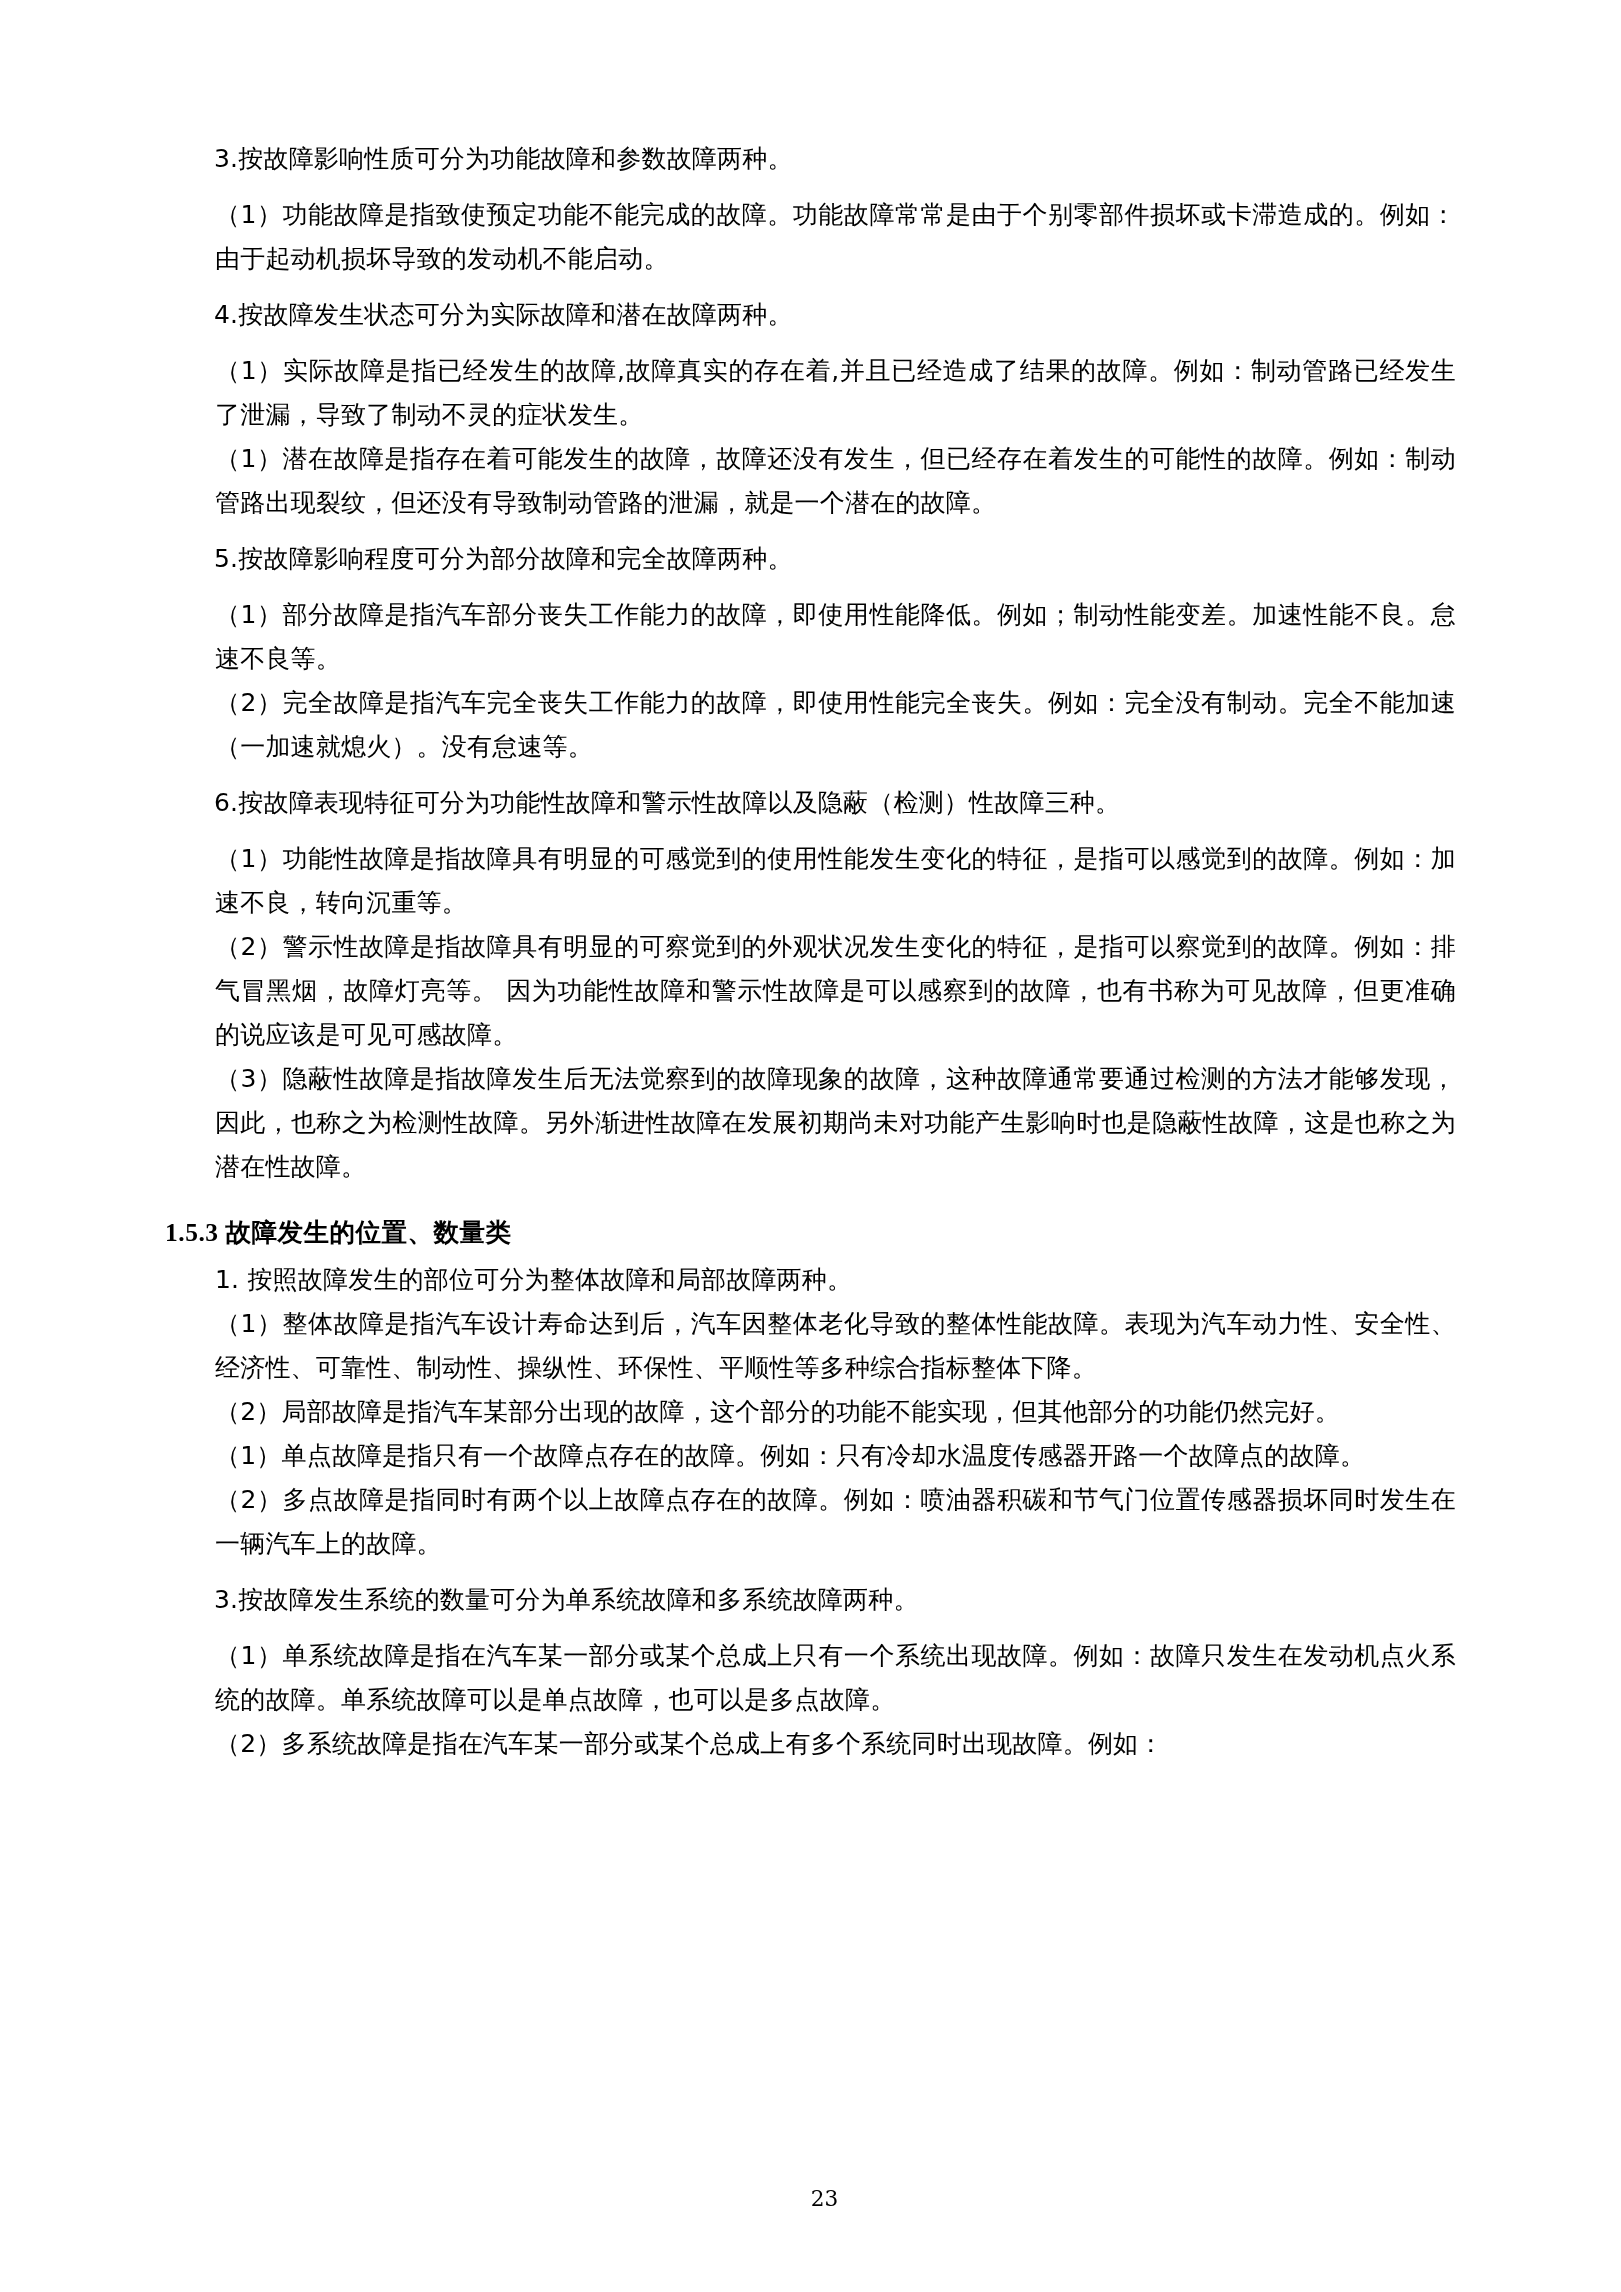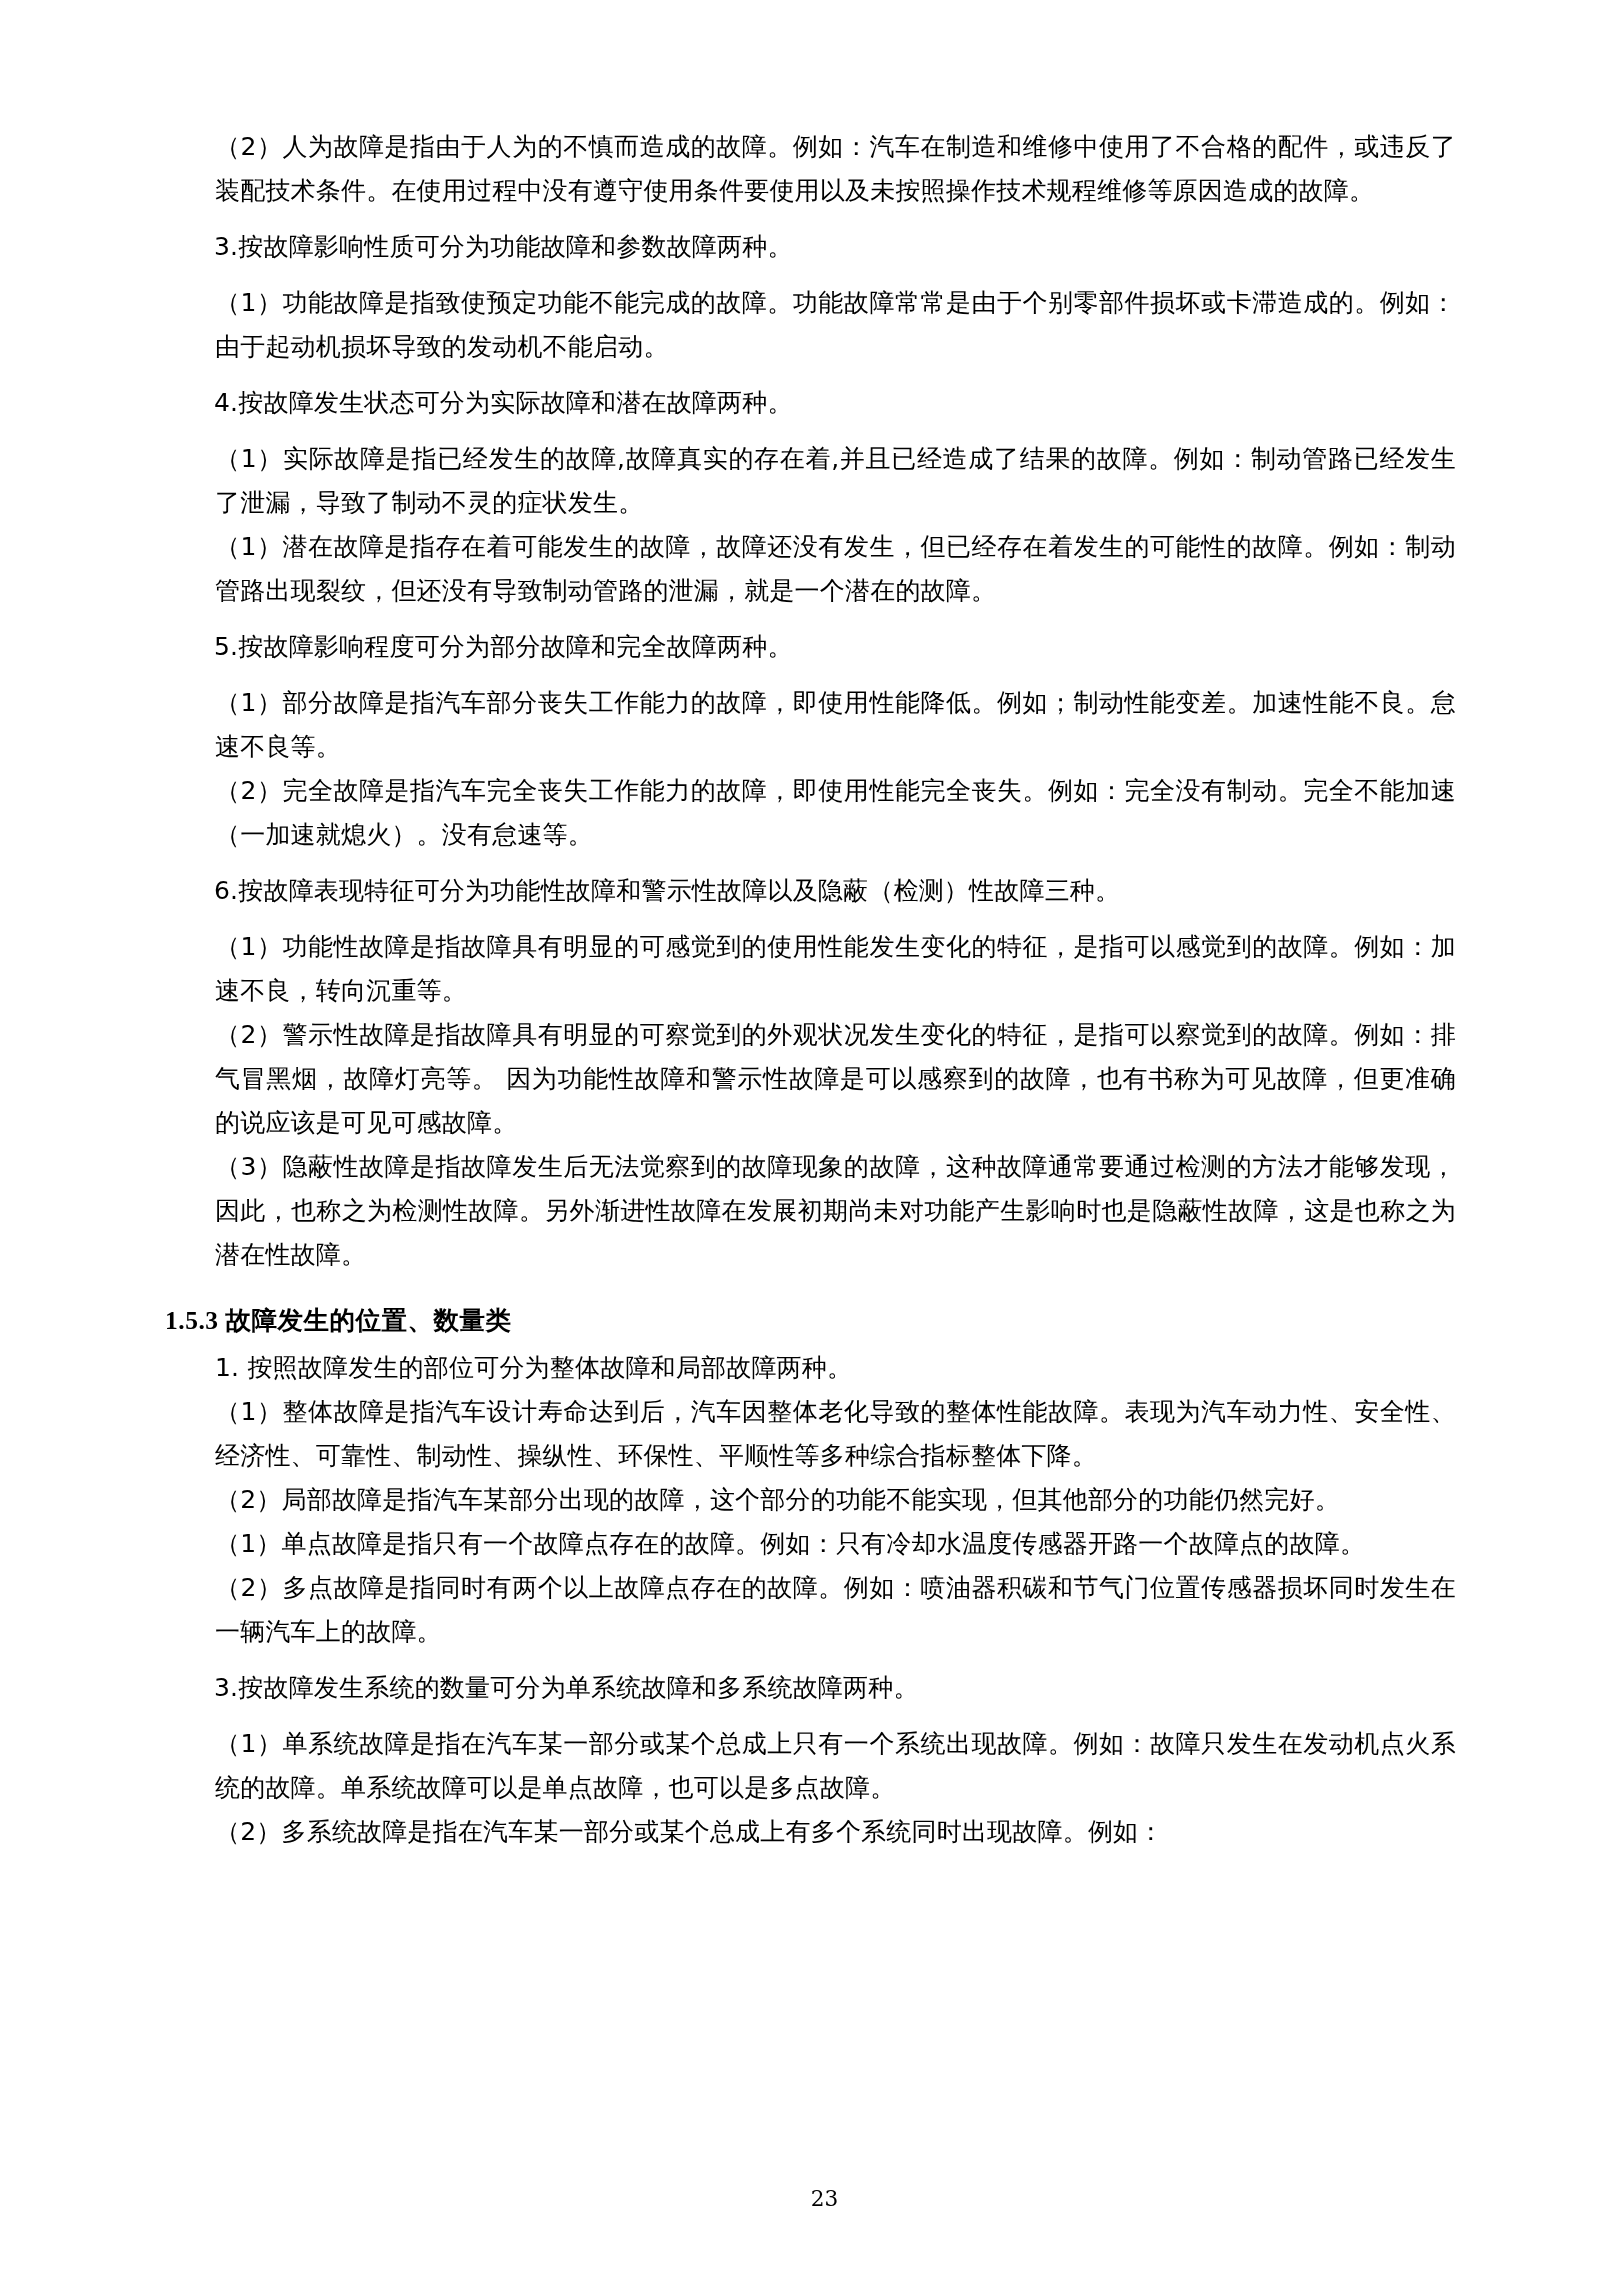--- a/index.html
+++ b/index.html
@@ -57,21 +57,20 @@
     font-size: 21.6px;
     font-family: "DejaVu Serif", "Liberation Serif", serif;
   }
 </style>
 </head>
 <body>
 
 <div class="page">
   <div class="body-text">
 
-    <p class="para indent1">（2）人为故障是指由于人为的不慎而造成的故障。例如：汽车在制造和维修中使用了不合格的配件，或违反了装配技术条件。在使用过程中没有遵守使用条件要使用以及未按照操作技术规程维修等原因造成的故障。</p>
     <p class="para indent2">3.按故障影响性质可分为功能故障和参数故障两种。</p>
     <p class="para indent1">（1）功能故障是指致使预定功能不能完成的故障。功能故障常常是由于个别零部件损坏或卡滞造成的。例如：由于起动机损坏导致的发动机不能启动。</p>
     <p class="para indent2">4.按故障发生状态可分为实际故障和潜在故障两种。</p>
     <p class="para indent1">（1）实际故障是指已经发生的故障,故障真实的存在着,并且已经造成了结果的故障。例如：制动管路已经发生了泄漏，导致了制动不灵的症状发生。</p>
     <p class="para indent1">（1）潜在故障是指存在着可能发生的故障，故障还没有发生，但已经存在着发生的可能性的故障。例如：制动管路出现裂纹，但还没有导致制动管路的泄漏，就是一个潜在的故障。</p>
     <p class="para indent2">5.按故障影响程度可分为部分故障和完全故障两种。</p>
     <p class="para indent1">（1）部分故障是指汽车部分丧失工作能力的故障，即使用性能降低。例如；制动性能变差。加速性能不良。怠速不良等。</p>
     <p class="para indent1">（2）完全故障是指汽车完全丧失工作能力的故障，即使用性能完全丧失。例如：完全没有制动。完全不能加速（一加速就熄火）。没有怠速等。</p>
     <p class="para indent2">6.按故障表现特征可分为功能性故障和警示性故障以及隐蔽（检测）性故障三种。</p>
     <p class="para indent1">（1）功能性故障是指故障具有明显的可感觉到的使用性能发生变化的特征，是指可以感觉到的故障。例如：加速不良，转向沉重等。</p>

